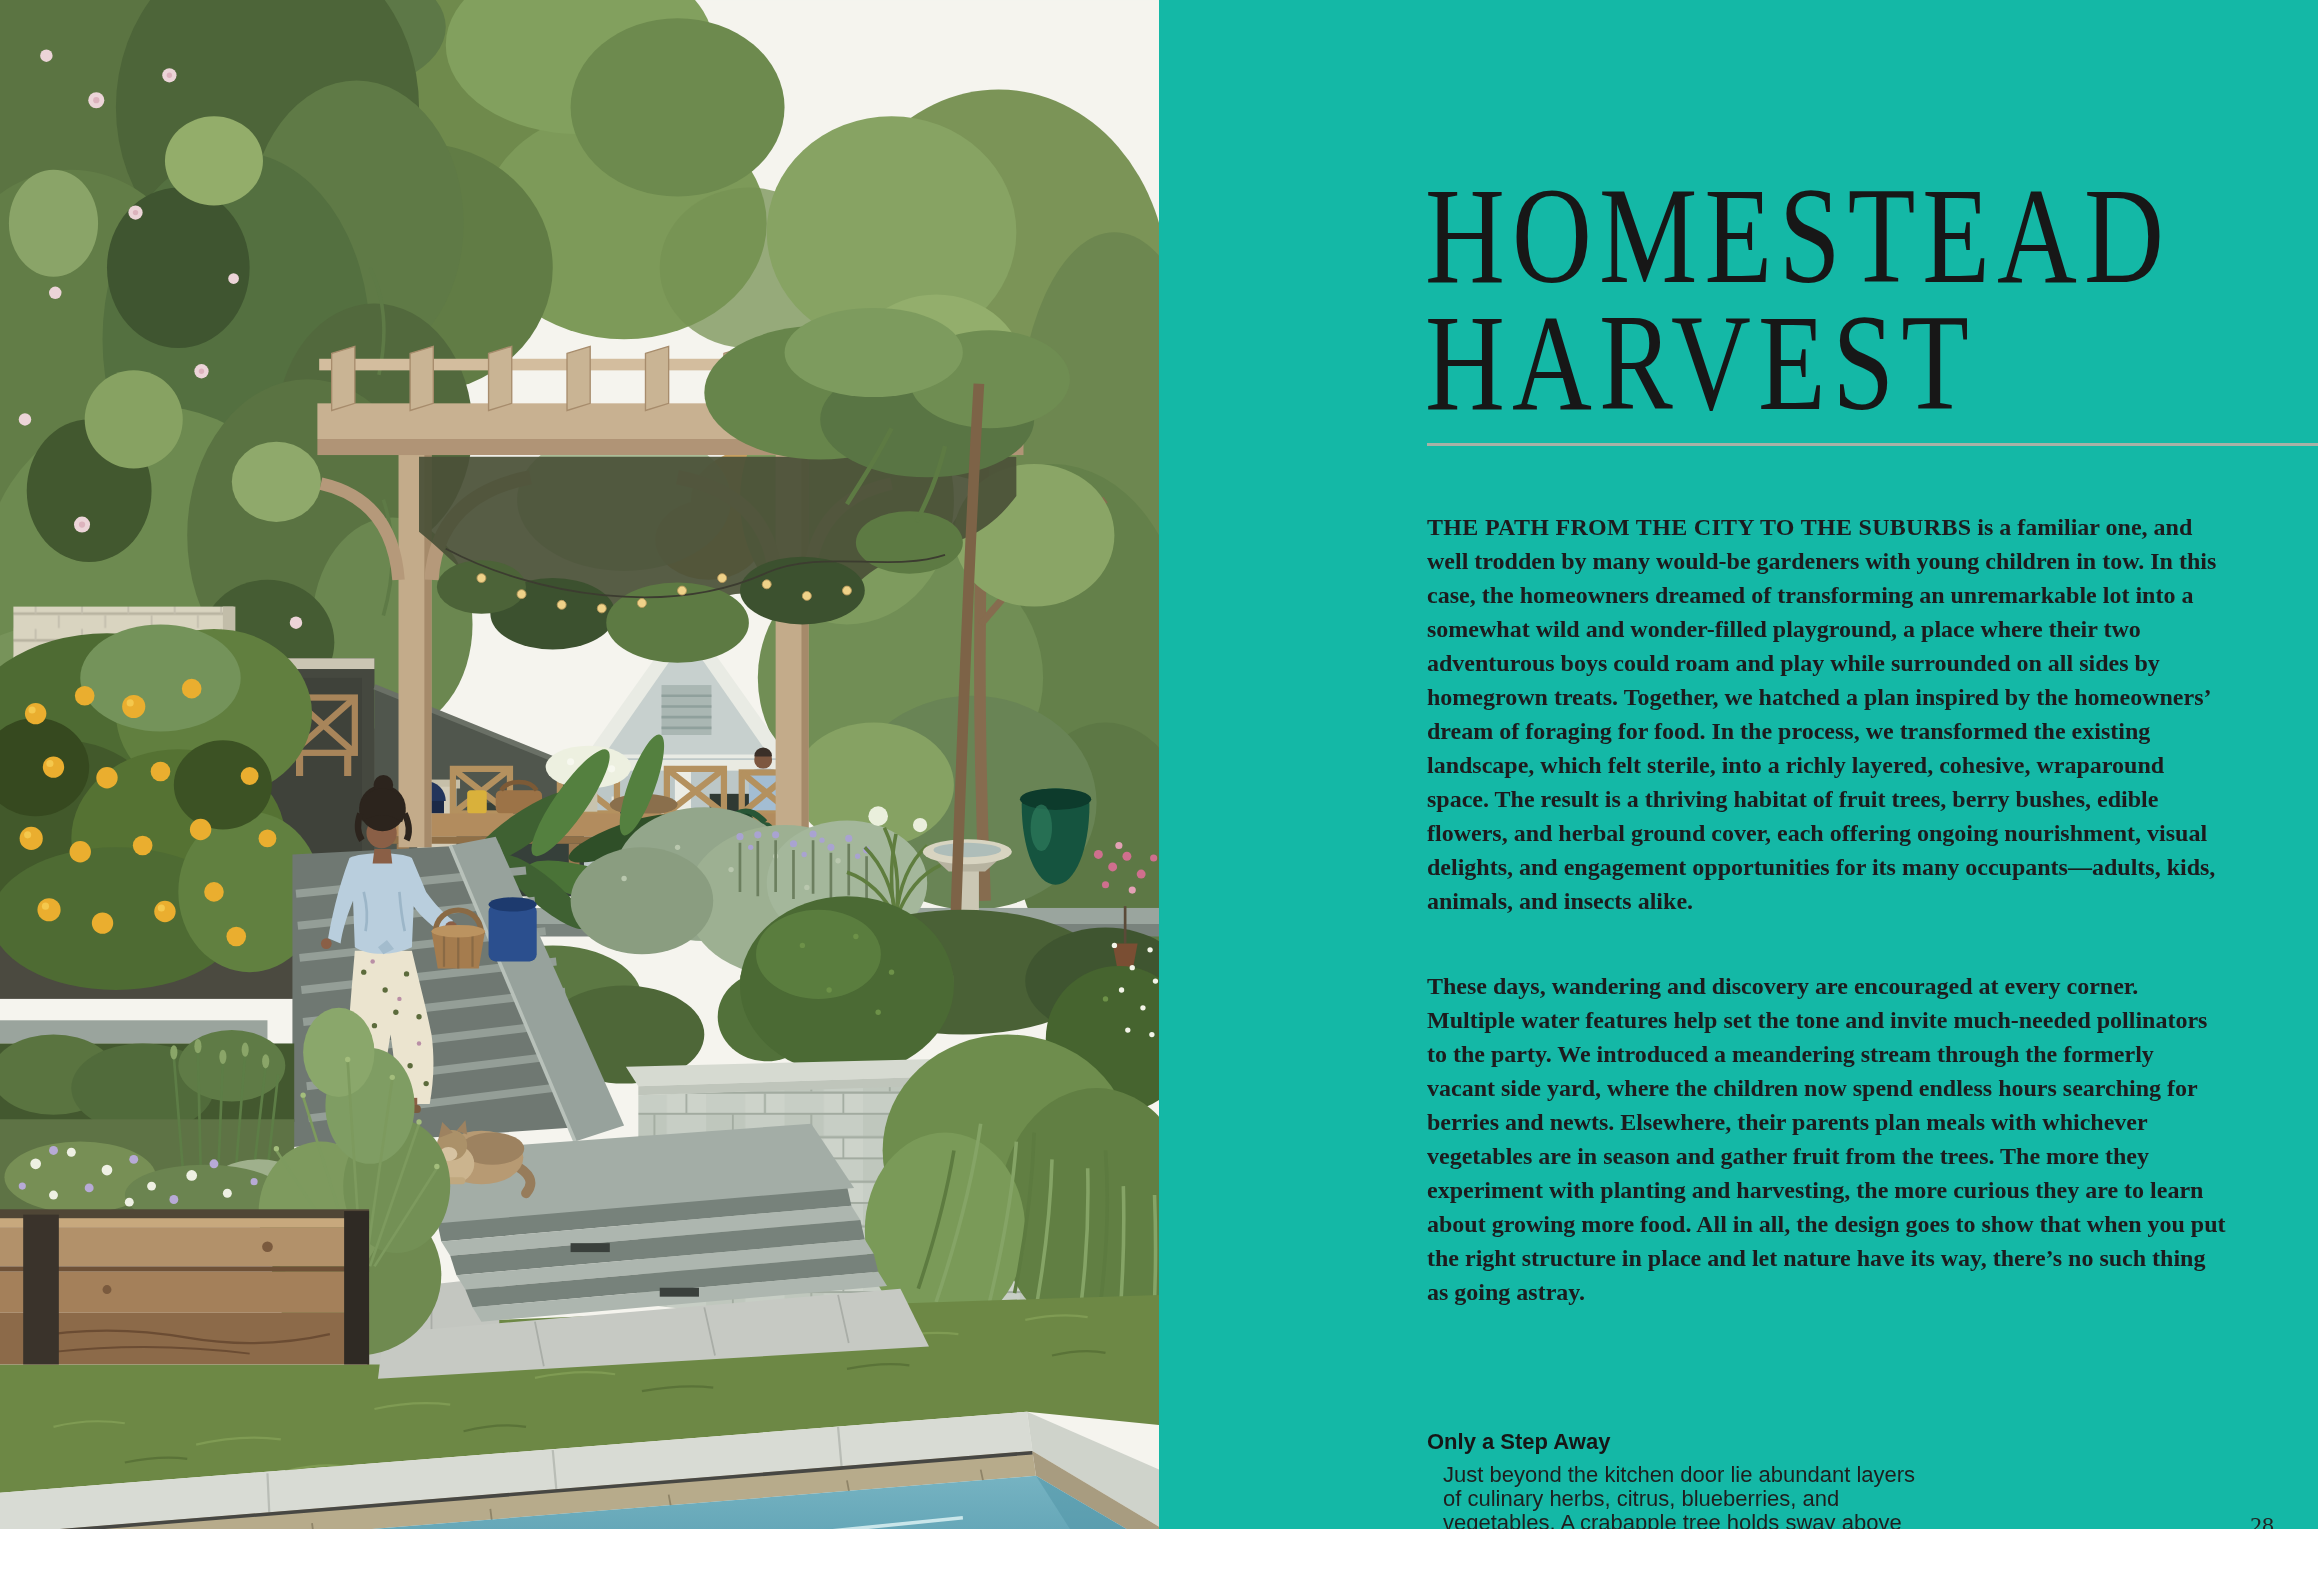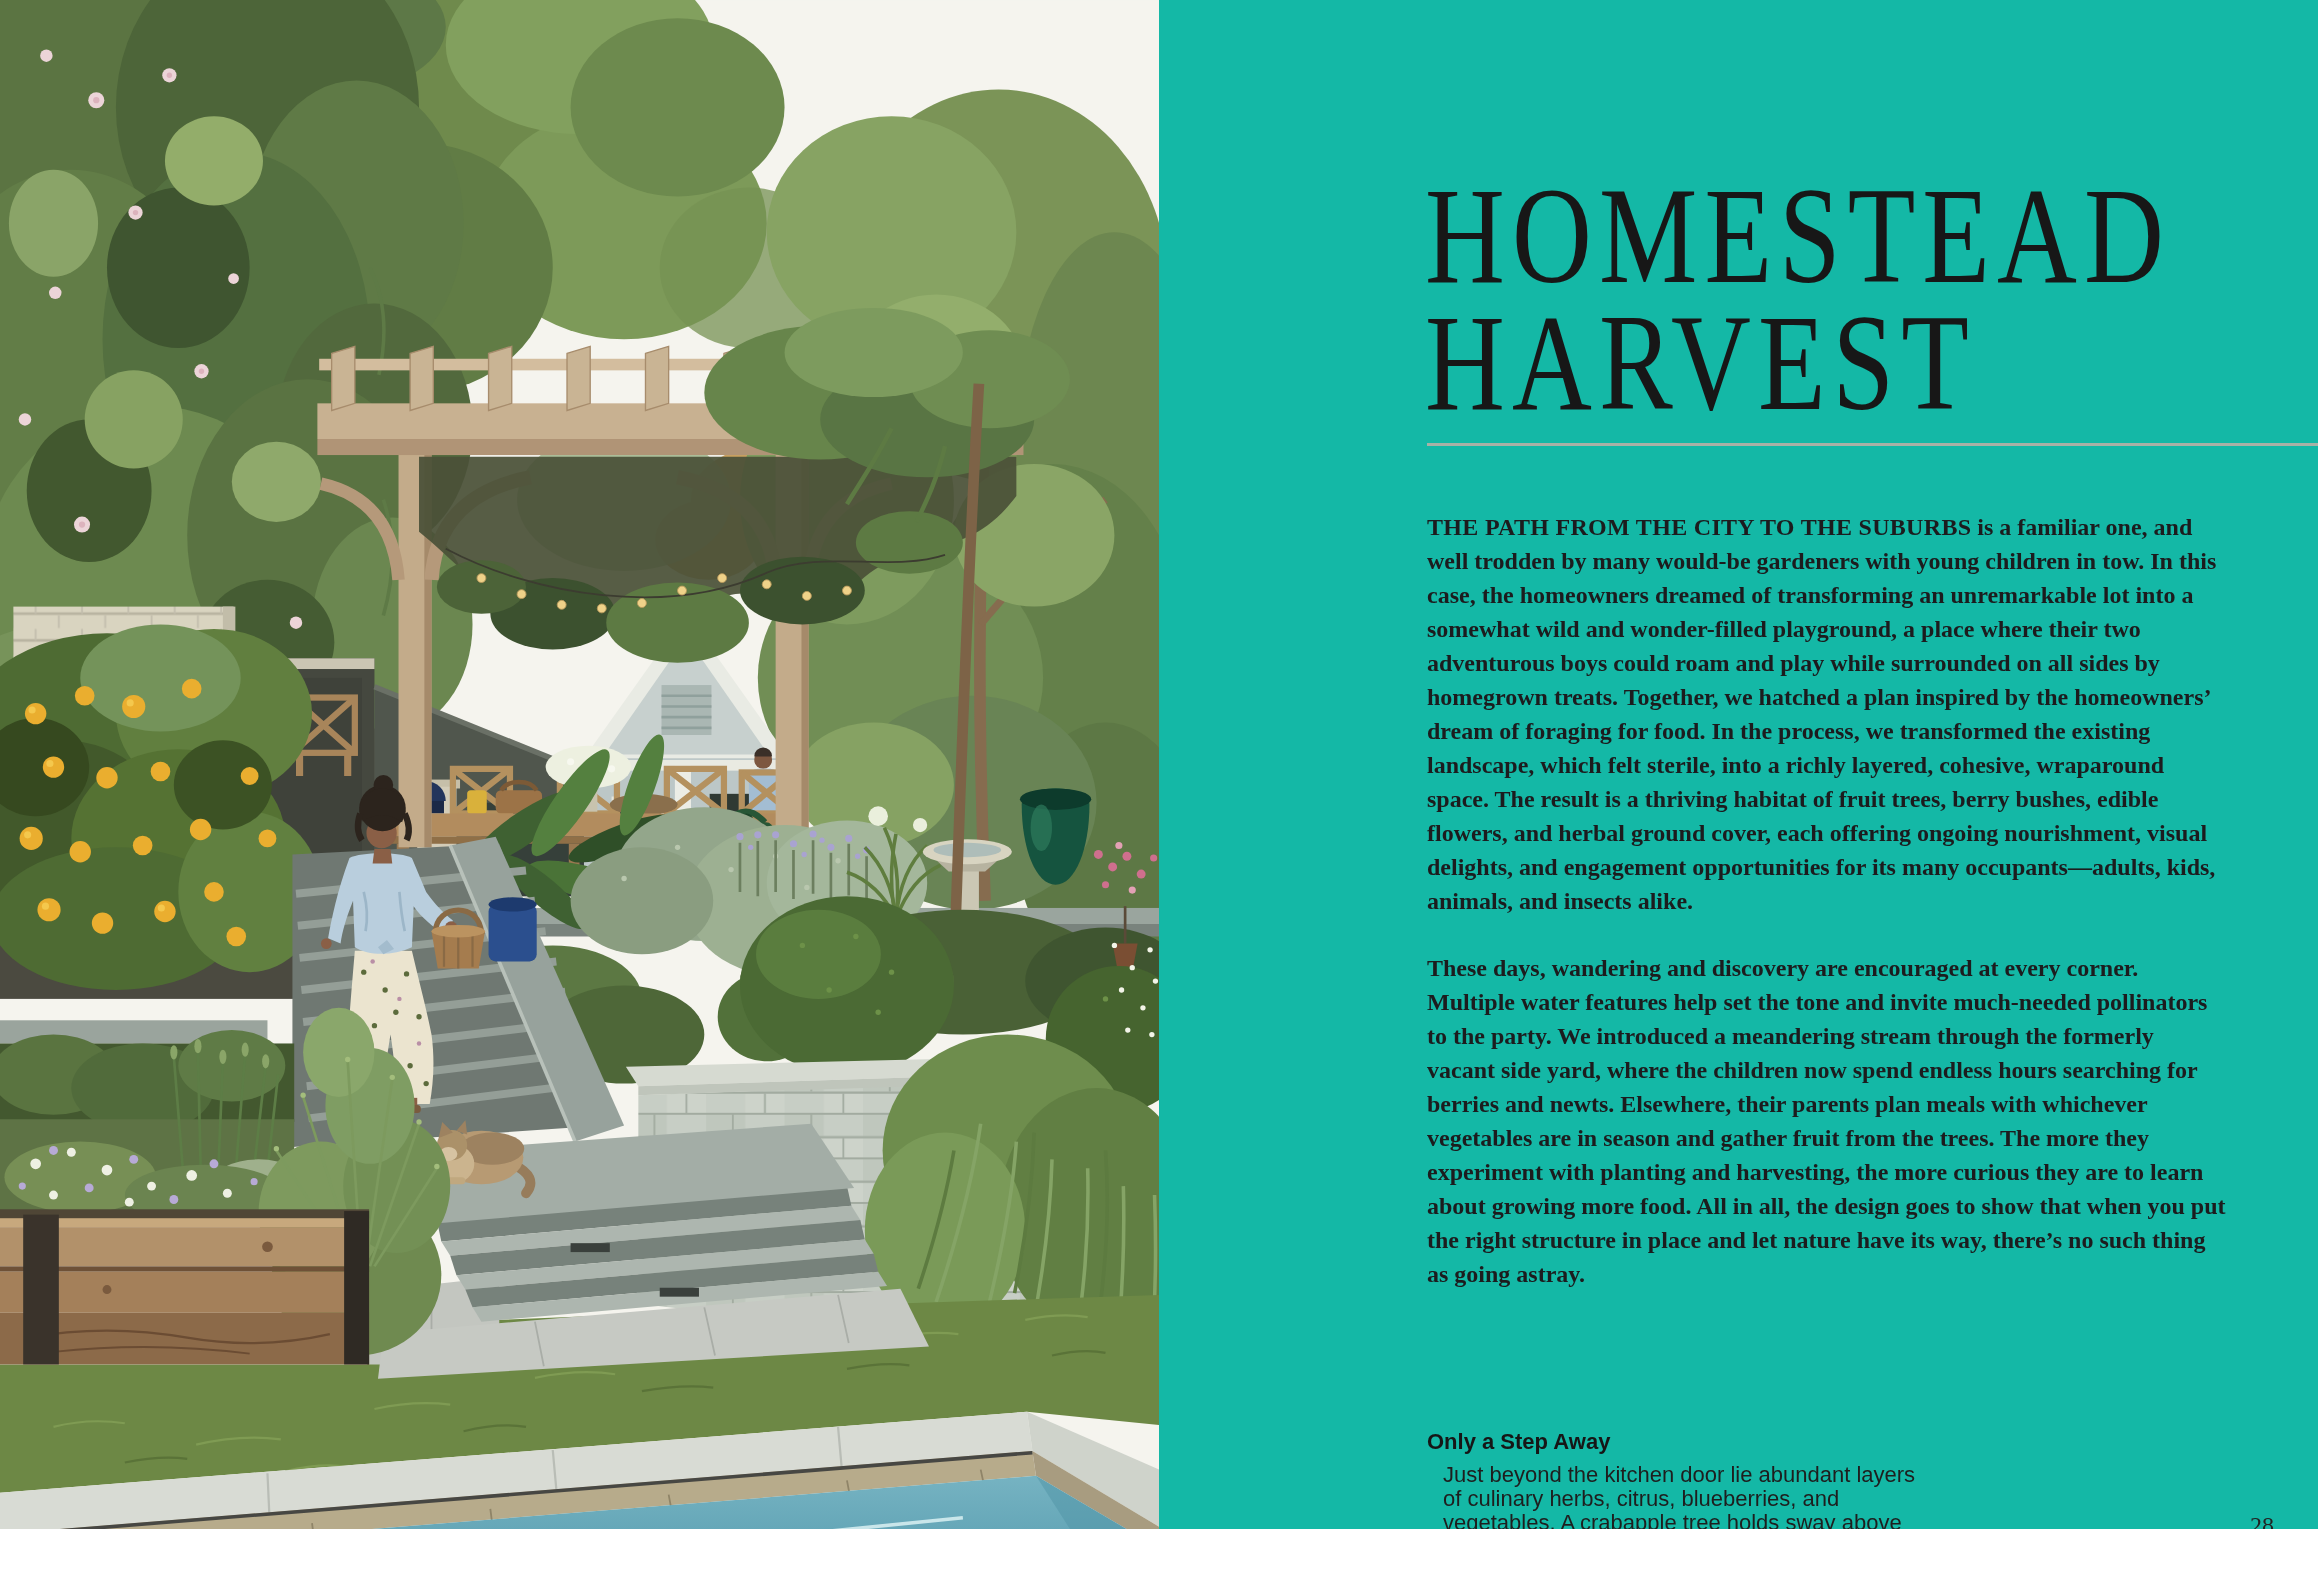--- a/index.html
+++ b/index.html
@@ -6,21 +6,21 @@
   .page{position:relative;width:2319px;height:1529px;background:#14b8a6;overflow:hidden;
         font-family:"Liberation Serif",serif;color:#1c1c1e;}
   .photo{position:absolute;left:0;top:0;width:1159px;height:1585px;overflow:hidden;background:#f4f3ee;}
   .photo svg{display:block;width:1159px;height:1585px;}
   .title-svg{position:absolute;left:1425px;top:175px;width:856px;height:268px;}
   .title-svg text{font-family:"Liberation Serif",serif;font-weight:400;fill:#171717;}
   .rule{position:absolute;left:1427px;top:443px;width:894px;height:2.7px;}
   .body-copy{position:absolute;left:1427px;top:510px;width:800px;
              font-size:24px;line-height:34px;text-align:left;}
   .body-copy p{margin:0;font-weight:bold;}
-  .body-copy p + p{margin-top:33px;}
+  .body-copy p + p{margin-top:51px;}
   .lead-in{letter-spacing:0.3px;}
   .caption{position:absolute;left:1427px;top:1428px;width:496px;font-family:"Liberation Sans",sans-serif;}
   .caption h3{margin:0;font-size:22px;font-weight:bold;color:#161616;line-height:27px;}
   .caption p{margin:8px 0 0 16px;font-size:22px;line-height:24px;color:#1e1e1e;}
   .folio{position:absolute;left:2194px;top:1512px;width:80px;text-align:right;
          font-size:24px;color:#222;}
 </style>
 </head>
 <body>
 

